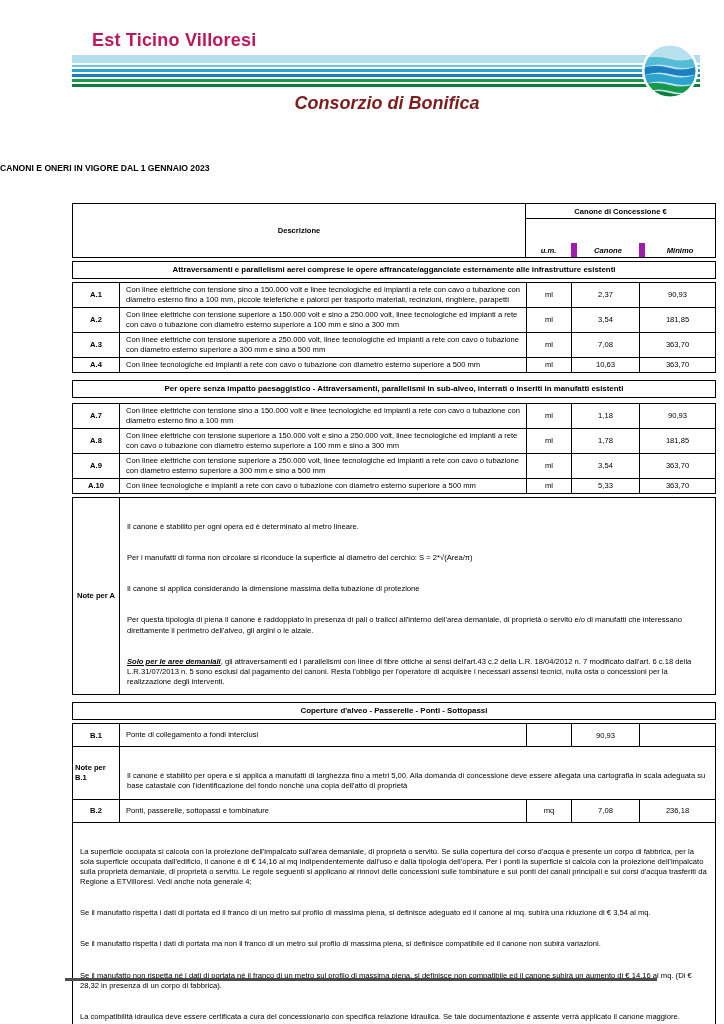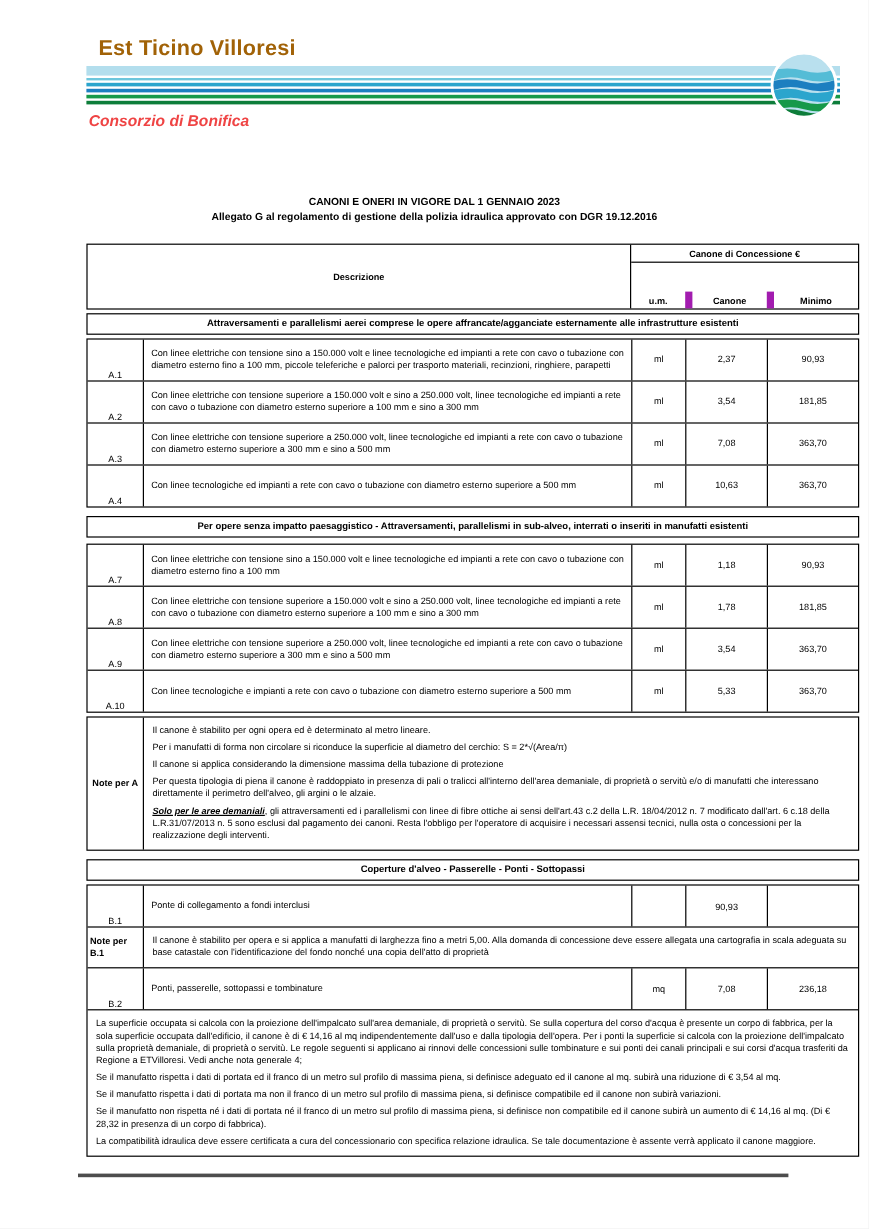--- a/index.html
+++ b/index.html
@@ -3,57 +3,57 @@
 <meta charset="utf-8">
 <style>
   html,body{margin:0;padding:0;background:#e8e8e8;}
   .page{
     position:relative;width:724px;height:1024px;background:#ffffff;
     margin:0 auto;overflow:hidden;
     font-family:"Liberation Sans", sans-serif;color:#000;
   }
   
   .brand{position:absolute;left:72px;top:30px;width:628px;}
-  .brand-title{font-size:18px;font-weight:bold;color:#a16207;letter-spacing:.2px;margin:0 0 4px 10px;}
+  .brand-title{font-size:18px;font-weight:bold;color:#be185d;letter-spacing:.2px;margin:0 0 4px 20px;}
   .stripes{position:relative;width:628px;}
   .stripe{width:100%;}
   .s-band{height:8px;background:#b3deed;margin-bottom:2px;}
   .s1{height:2px;background:#6cc6dc;margin-bottom:2px;}
   .s2{height:3px;background:#2ba5cd;margin-bottom:2px;}
   .s3{height:3px;background:#1c7fc0;margin-bottom:2px;}
   .s4{height:3px;background:#16994a;margin-bottom:2px;}
   .s5{height:3px;background:#0d7d3a;}
-  .brand-sub{font-size:13px;font-weight:bold;font-style:italic;color:#ef4444;margin:6px 0 0 2px;}
+  .brand-sub{font-size:18px;font-weight:bold;font-style:italic;color:#7f1d1d;margin:6px 0 0 2px;text-align:center;}
   .logo-circle{position:absolute;right:2px;top:-12px;}
   
-  .doc-title{position:absolute;left:0;top:162px;width:724px;text-align:center;}
+  .doc-title{position:absolute;left:0;top:162px;width:724px;text-align:left;}
   .doc-title div{font-size:8.6px;font-weight:bold;line-height:1.45;}
   
   .tbl{position:absolute;left:72px;top:203px;width:644px;font-size:7.6px;}
   .tblock{border:1px solid #000;box-sizing:border-box;}
   .gap3{height:3px;} .gap5{height:5px;} .gap7{height:7px;}
   .trow{display:flex;align-items:stretch;}
   .trow + .trow{border-top:1px solid #000;}
   .trow > div + div{border-left:1px solid #000;gap:24px;}
   .cell{display:flex;align-items:center;justify-content:center;text-align:center;box-sizing:border-box;}
-  .col-code{flex:0 0 46px;font-weight:normal;margin-top:25px;}
+  .col-code{flex:0 0 46px;font-weight:bold;}
   .col-desc{flex:1 1 auto;justify-content:flex-start;text-align:left;padding:2px 6px;line-height:1.32;}
   .col-um{flex:0 0 45px;}
   .col-canone{flex:0 0 68px;}
   .col-minimo{flex:0 0 76px;}
   .desc-h{flex:1 1 auto;font-weight:bold;}
   .rgroup{flex:0 0 189px;display:flex;flex-direction:column;}
   .rgroup-top{height:14px;display:flex;align-items:center;justify-content:center;font-weight:bold;border-bottom:1px solid #000;}
-  .rgroup-bot{display:flex;flex:1;}
+  .rgroup-bot{display:flex;flex:1;font-style:italic;}
   .rgroup-bot > div{display:flex;align-items:center;justify-content:center;font-weight:bold;box-sizing:border-box;height:14px;}
   .rgroup-bot > div + div{border-left:6px solid #a21caf;}
   .section-row{padding:3px 4px;text-align:center;font-weight:bold;font-size:7.9px;line-height:1.25;}
   .note-label{flex:0 0 46px;display:flex;align-items:center;justify-content:center;font-weight:bold;padding:2px;box-sizing:border-box;line-height:1.3;}
   .note-body{flex:1 1 auto;padding:3px 7px;line-height:1.34;box-sizing:border-box;}
-  .note-body p{margin:3px 0 4px 0;}
+  .note-body p{margin:21px 0 4px 0;}
   .lead{font-weight:bold;font-style:italic;text-decoration:underline;}
   .vrow{min-height:22px;}
   
   .footer-rule{position:absolute;left:65px;bottom:43px;width:592px;height:3px;background:#4d4d4d;}
 </style>
 </head>
 <body>
 
 <div class="page">
 
@@ -84,21 +84,20 @@
           </g>
           <circle cx="28" cy="28" r="26.5" fill="none" stroke="#ffffff" stroke-width="2"></circle>
         </svg>
       </div>
     </div>
     <div class="brand-sub">Consorzio di Bonifica</div>
   </div>
 
   <div class="doc-title">
     <div>CANONI E ONERI IN VIGORE DAL 1 GENNAIO 2023</div>
-    <div>Allegato G al regolamento di gestione della polizia idraulica approvato con DGR 19.12.2016</div>
   </div>
 
   <div class="tbl">
 
     <div class="tblock">
       <div class="trow" style="min-height:28px;">
         <div class="cell desc-h">Descrizione</div>
         <div class="rgroup">
           <div class="rgroup-top">Canone di Concessione €</div>
           <div class="rgroup-bot">

